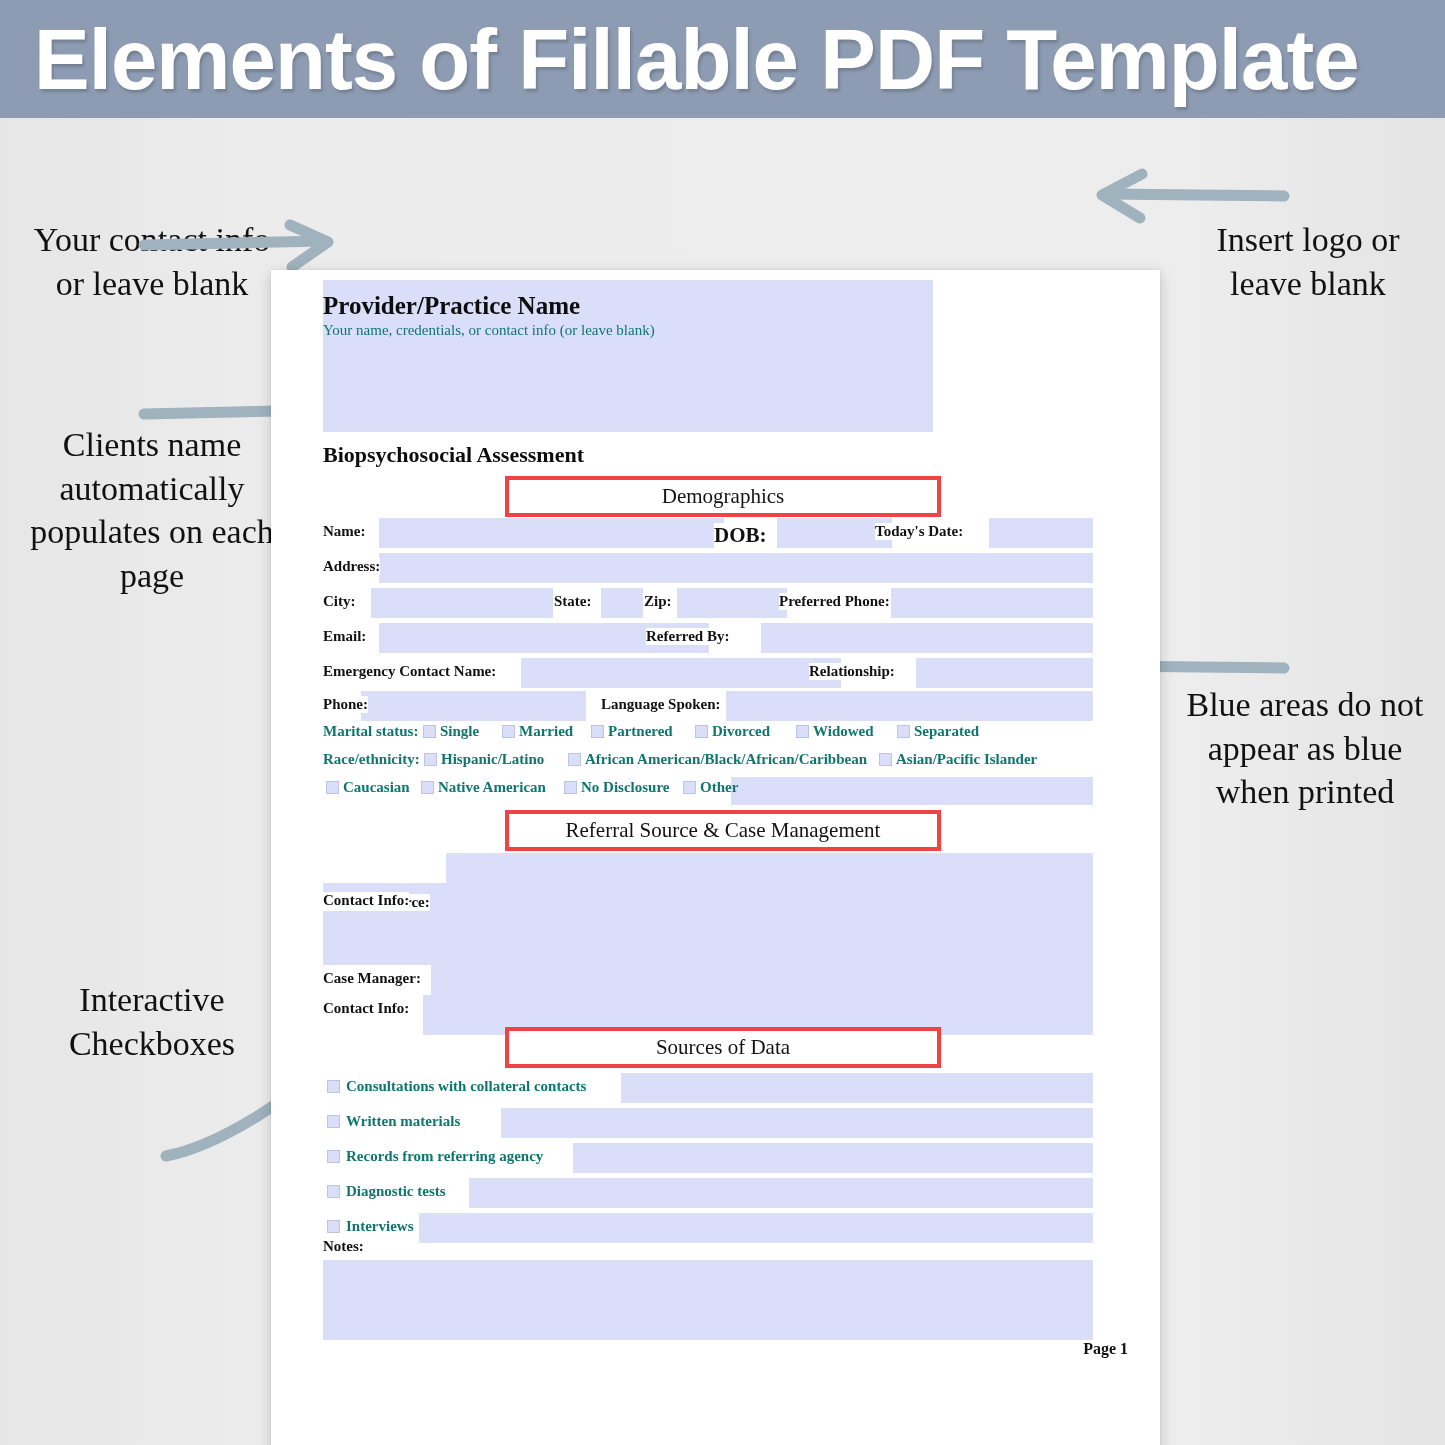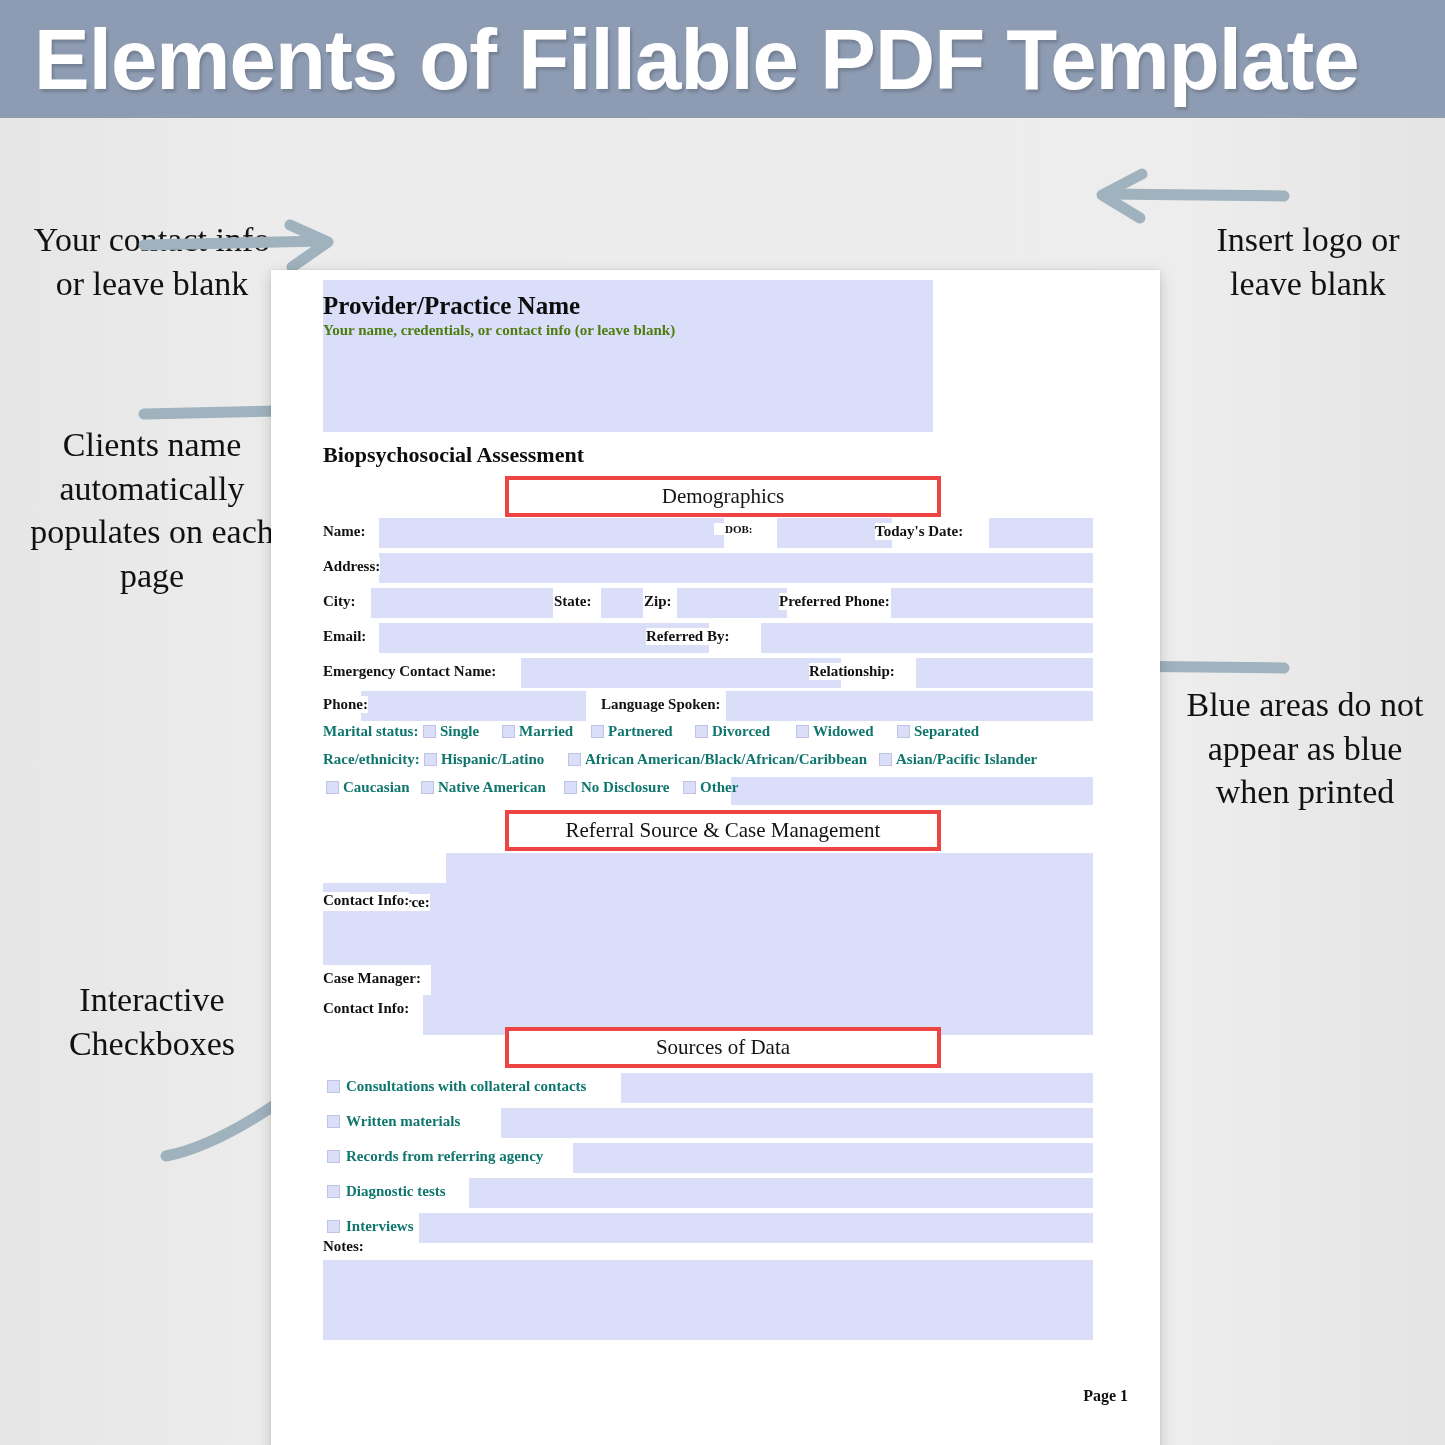--- a/index.html
+++ b/index.html
@@ -48,32 +48,32 @@
   .sec{
     position:absolute;background:#fff;border:4px solid #ef4444;
     display:flex;align-items:center;justify-content:center;
     font-size:21px;color:#131313;z-index:4;
   }
   
   #provider-heading{
     position:absolute;left:52px;top:22px;font-size:25px;font-weight:700;color:#0d0d0d;z-index:3;
   }
   #provider-sub{
-    position:absolute;left:52px;top:52px;font-size:15px;font-weight:700;color:#4d7c0f;z-index:3;
+    position:absolute;left:52px;top:52px;font-size:15px;font-weight:400;color:#0f766e;z-index:3;
   }
   #bps-heading{
     position:absolute;left:52px;top:172px;font-size:22px;font-weight:700;color:#0d0d0d;z-index:3;
   }
   
   .cbx{
     position:absolute;width:13px;height:13px;background:#dbdef8;
     border:1px solid #bfc4e4;z-index:5;box-sizing:border-box;
   }
   .cbl{position:absolute;font-size:15px;color:#0f766e;font-weight:700;white-space:nowrap;z-index:5;}
-  #page-num{position:absolute;right:32px;top:1070px;font-size:16px;font-weight:700;color:#111;z-index:5;margin-top:47px;}
+  #page-num{position:absolute;right:32px;top:1070px;font-size:16px;font-weight:700;color:#111;z-index:5;}
   
   .anno{
     position:absolute;text-align:center;color:#111;
     font-family:"Liberation Serif",serif;font-size:34px;line-height:1.28;
   }
   .anno-r{text-align:center;}
   
   svg.arrow{position:absolute;overflow:visible;}
   .arrow path{fill:none;stroke:#9fb2bd;stroke-width:11;stroke-linecap:round;stroke-linejoin:round;}
 </style>
@@ -129,21 +129,21 @@
     <div id="provider-sub">Your name, credentials, or contact info (or leave blank)</div>
 
     <div id="bps-heading">Biopsychosocial Assessment</div>
 
     <div class="sec" style="left:234px;top:206px;width:428px;height:33px;">Demographics</div>
 
     <div class="blue" style="left:108px;top:248px;width:345px;height:30px;"></div>
     <div class="blue" style="left:506px;top:248px;width:115px;height:30px;"></div>
     <div class="blue" style="left:718px;top:248px;width:104px;height:30px;"></div>
     <div class="lbl" style="left:52px;top:253px;font-size:15px;">Name:</div>
-    <div class="lbl" style="left:443px;top:253px;font-size:11px;padding-left:11px;">DOB:</div>
+    <div class="lbl" style="left:443px;top:253px;font-size:21px;">DOB:</div>
     <div class="lbl" style="left:604px;top:253px;font-size:15px;">Today's Date:</div>
 
     <div class="blue" style="left:108px;top:283px;width:714px;height:30px;"></div>
     <div class="lbl" style="left:52px;top:288px;font-size:15px;">Address:</div>
 
     <div class="blue" style="left:100px;top:318px;width:182px;height:30px;"></div>
     <div class="blue" style="left:330px;top:318px;width:42px;height:30px;"></div>
     <div class="blue" style="left:406px;top:318px;width:110px;height:30px;"></div>
     <div class="blue" style="left:620px;top:318px;width:202px;height:30px;"></div>
     <div class="lbl" style="left:52px;top:323px;font-size:15px;">City:</div>

